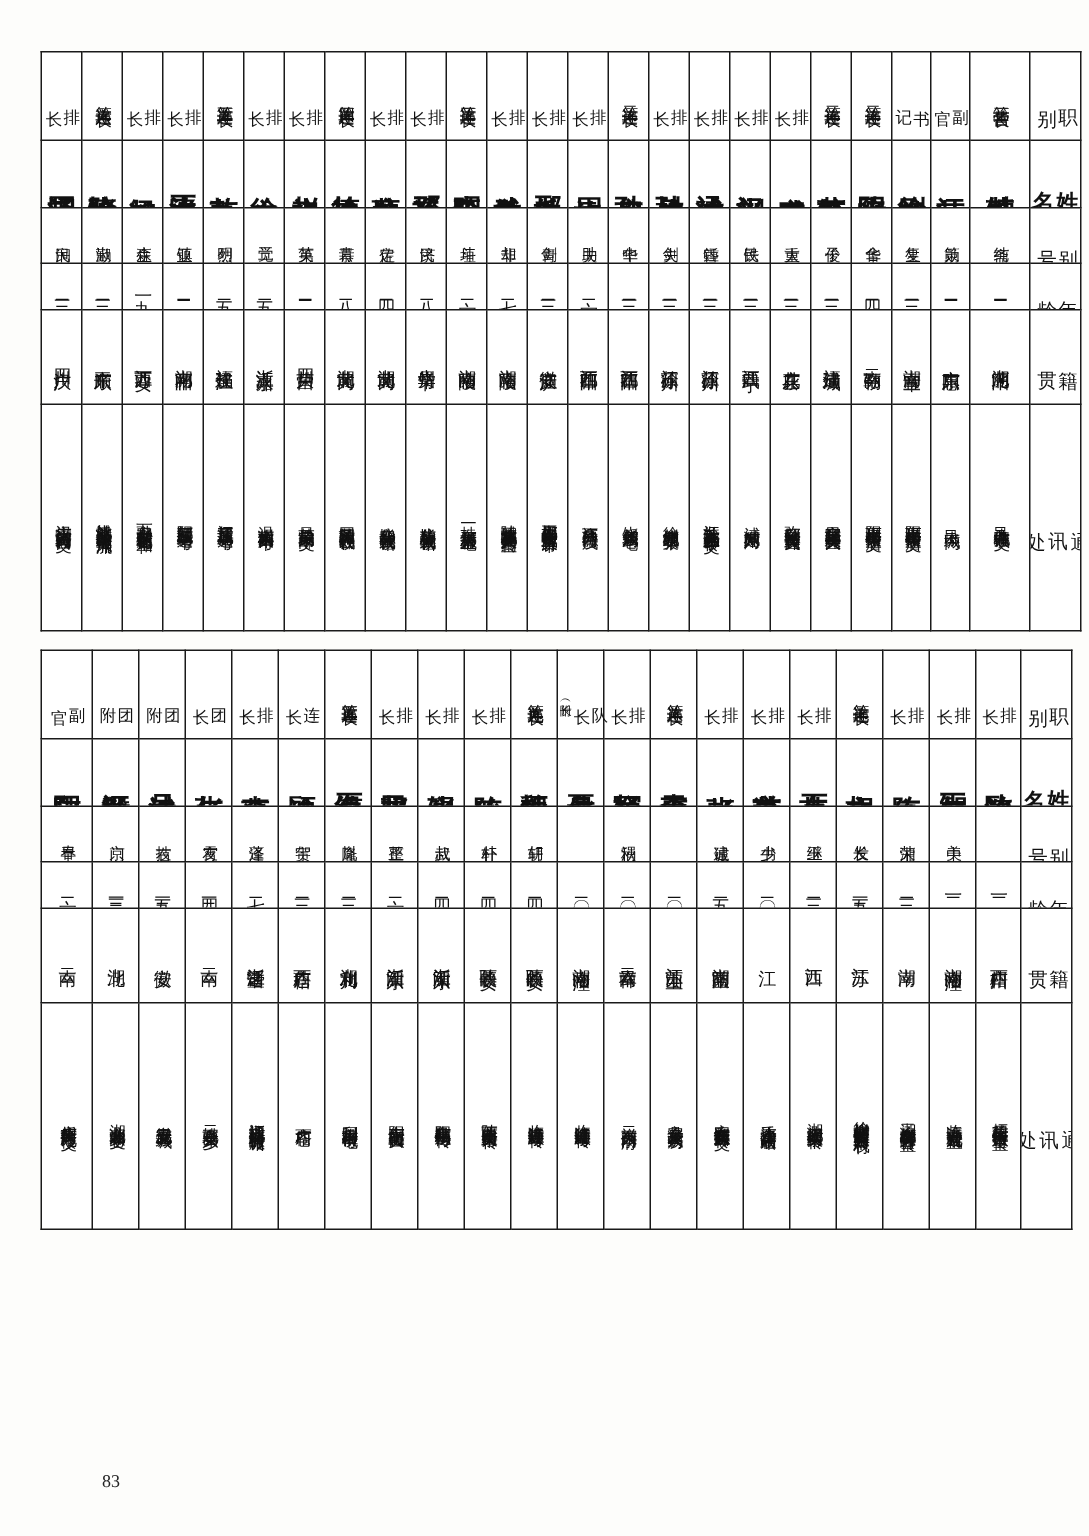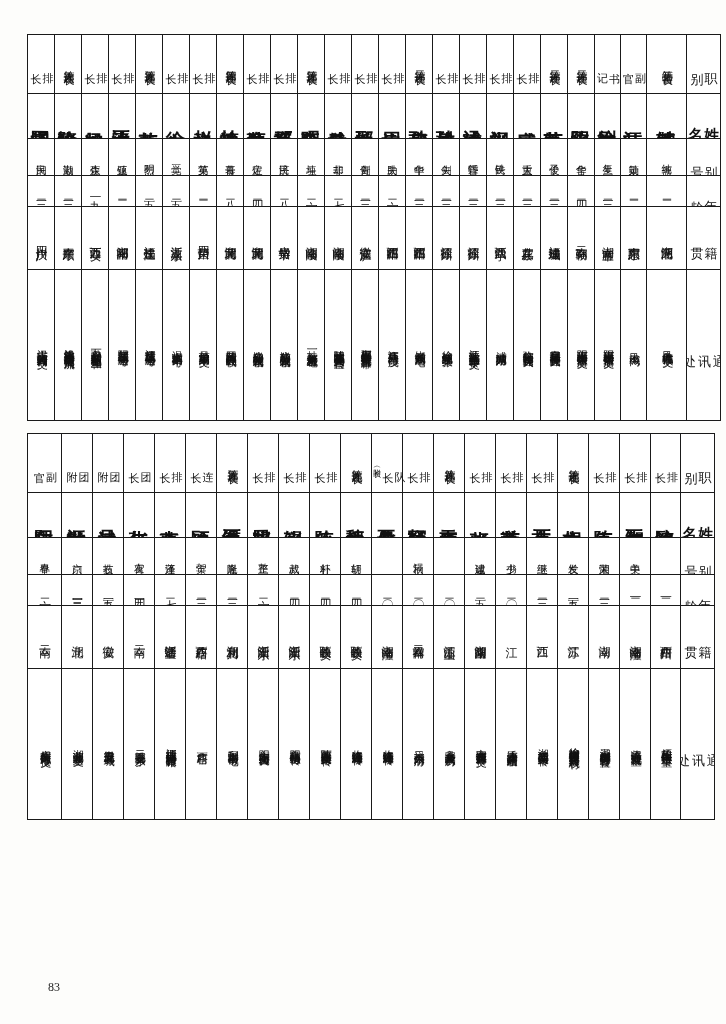--- a/index.html
+++ b/index.html
@@ -88,21 +88,21 @@
 
   
   td.label .v { font-size: 13px; letter-spacing: 0.18em; }
   tr.r-name td.label .v { font-size: 15px; font-weight: 600; }
 
   
   .gap { height: 12px; }
 
   .pagenum {
     position: absolute;
-    left: 48px;
+    left: 68px;
     top: 980px;
     font-size: 12px;
     font-family: "Liberation Serif", serif;
     color: #222;
   }
 
   
   .mini {
     font-size: 8px;
     writing-mode: vertical-rl;

